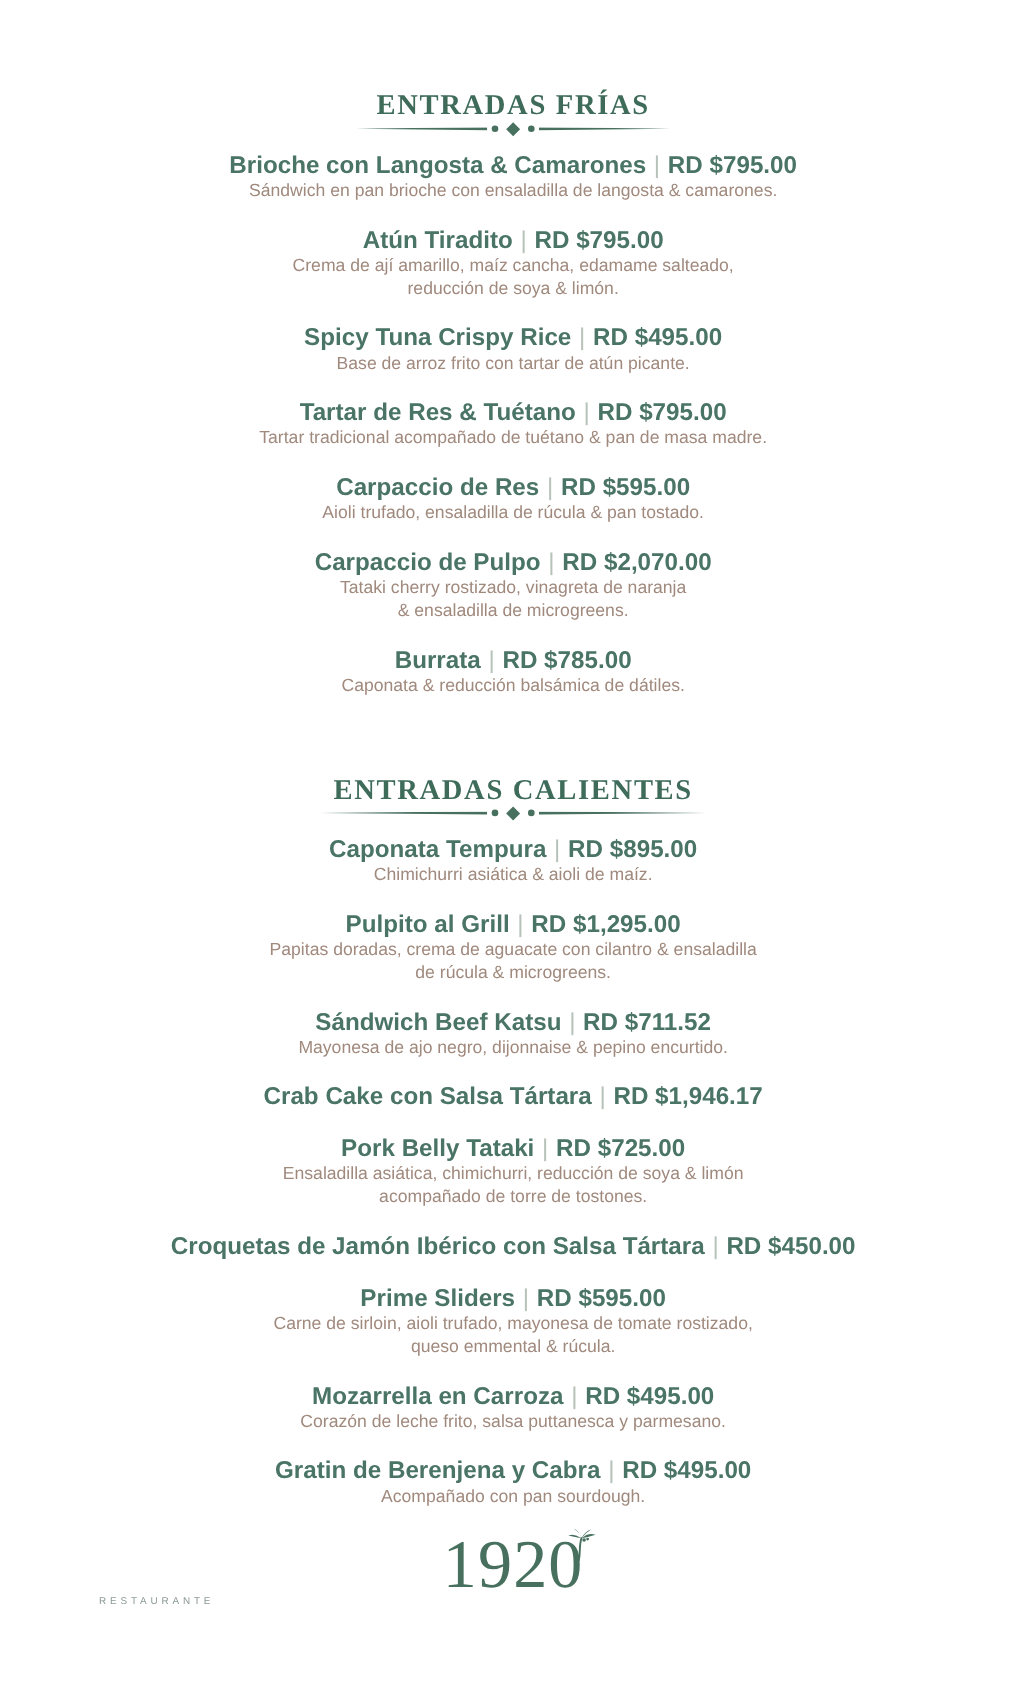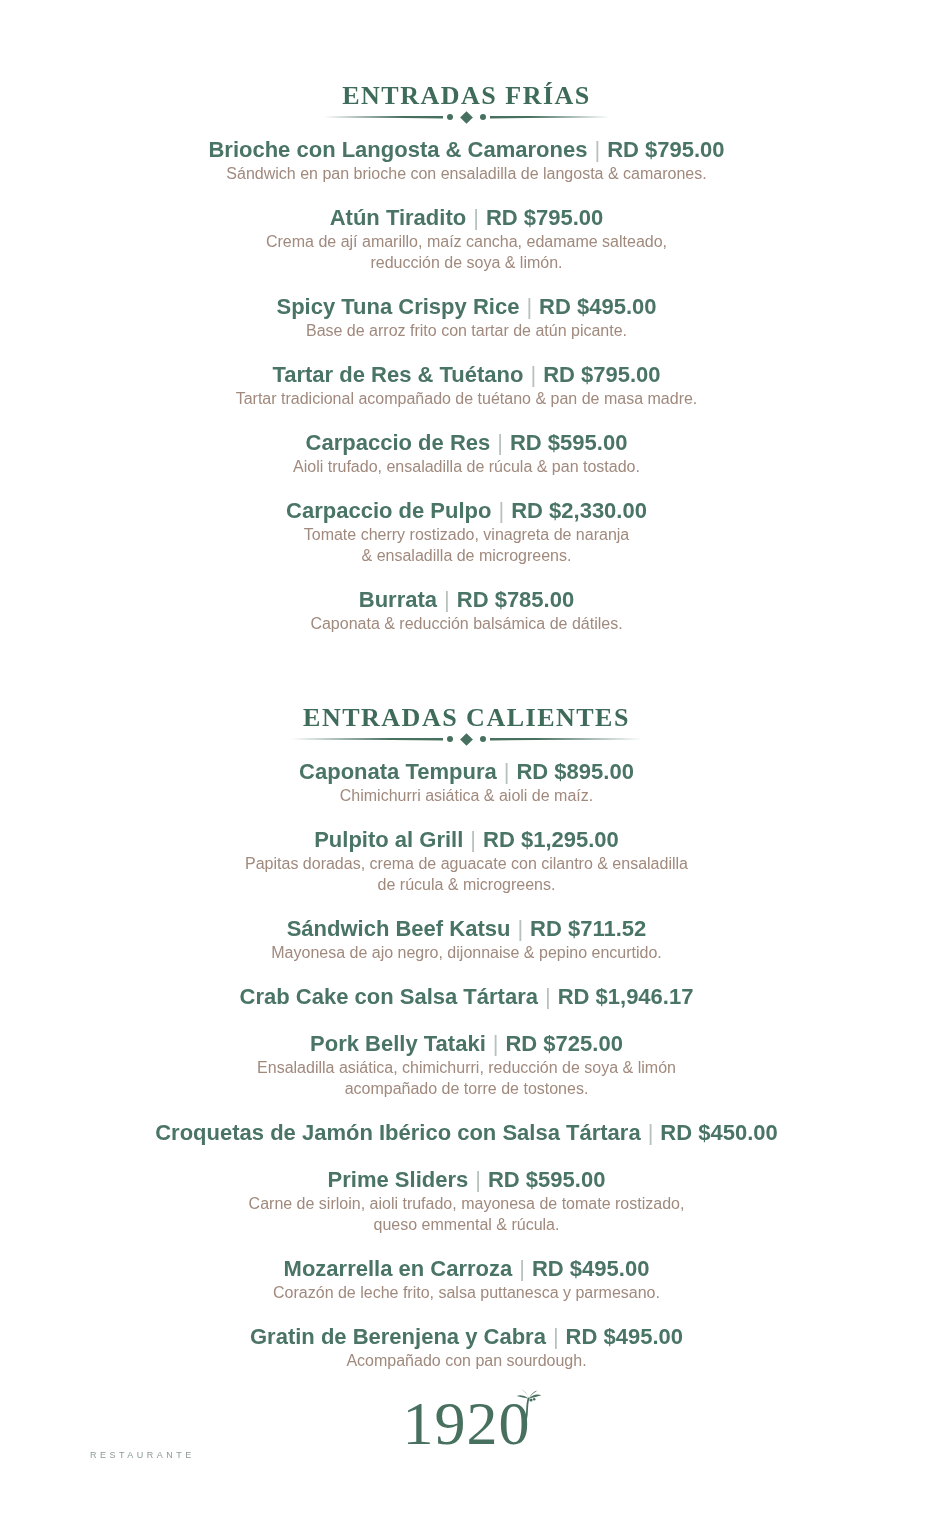--- a/index.html
+++ b/index.html
@@ -154,23 +154,23 @@
 
     <div class="item">
       <div class="item-title">
         <span>Carpaccio de Res</span><span class="sep">|</span><span>RD $595.00</span>
       </div>
       <div class="item-desc">Aioli trufado, ensaladilla de rúcula &amp; pan tostado.</div>
     </div>
 
     <div class="item">
       <div class="item-title">
-        <span>Carpaccio de Pulpo</span><span class="sep">|</span><span>RD $2,330.00</span>
-      </div>
-      <div class="item-desc">Tomate cherry rostizado, vinagreta de naranja</div>
+        <span>Carpaccio de Pulpo</span><span class="sep">|</span><span>RD $2,070.00</span>
+      </div>
+      <div class="item-desc">Tataki cherry rostizado, vinagreta de naranja</div>
       <div class="item-desc">&amp; ensaladilla de microgreens.</div>
     </div>
 
     <div class="item">
       <div class="item-title">
         <span>Burrata</span><span class="sep">|</span><span>RD $785.00</span>
       </div>
       <div class="item-desc">Caponata &amp; reducción balsámica de dátiles.</div>
     </div>
   </div>

